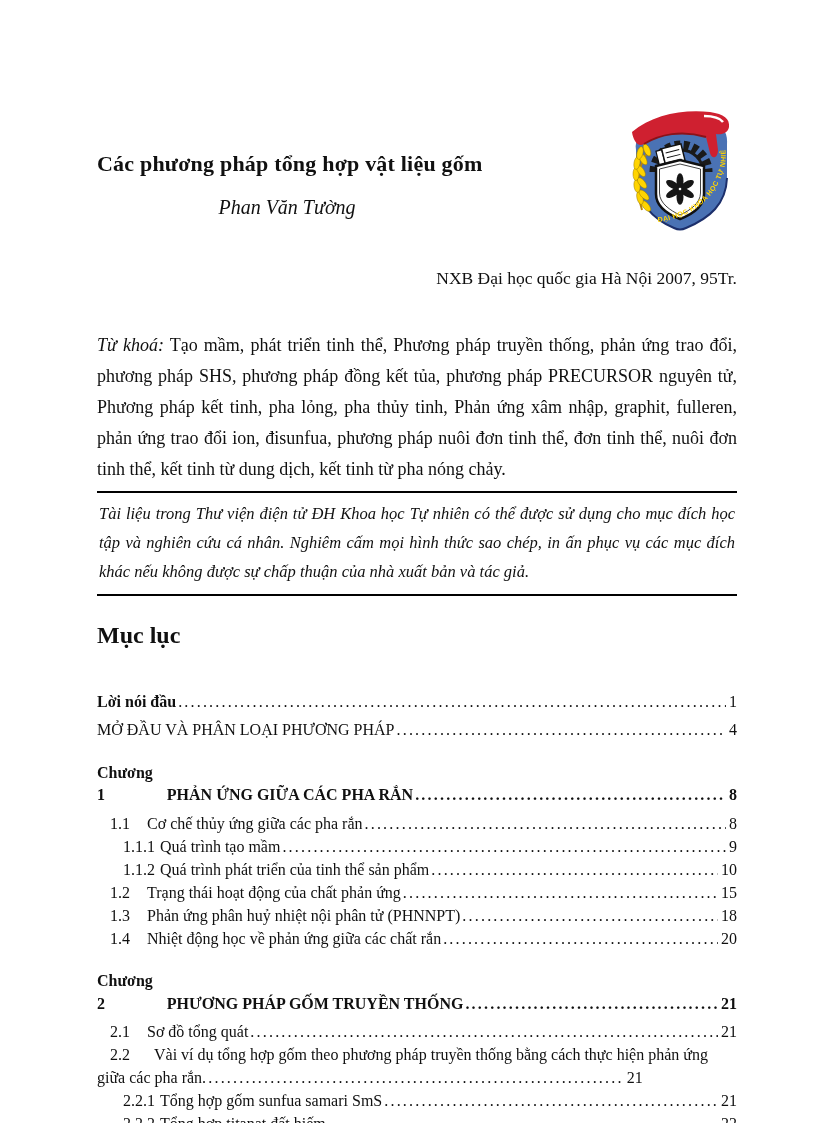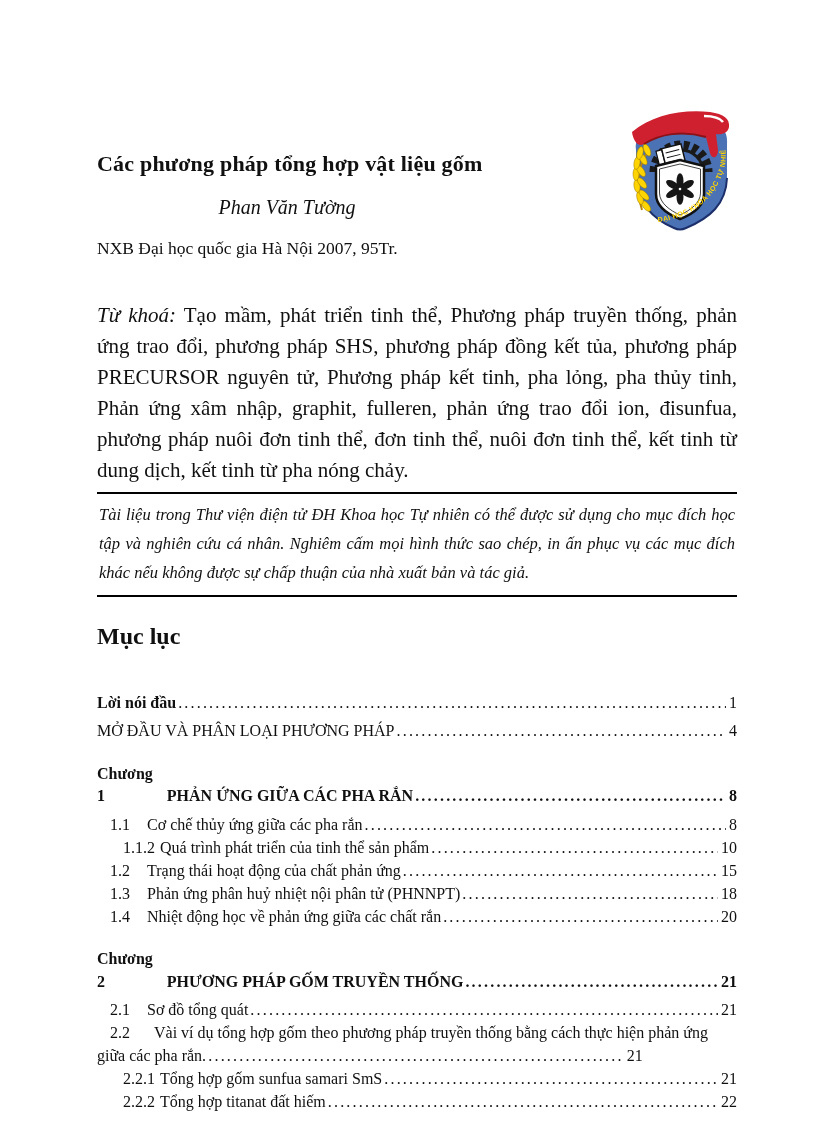--- a/index.html
+++ b/index.html
@@ -17,24 +17,24 @@
   .header { display: flex; justify-content: space-between; align-items: flex-start; padding-top: 108px; }
   .title-block { padding-top: 42px; }
   .doc-title {
     margin: 0; font-size: 22px; font-weight: bold; line-height: 28px; letter-spacing: 0.2px;
   }
   .doc-author {
     margin-top: 18px; font-size: 20px; font-style: italic; width: 380px; text-align: center;
   }
   .logo-box { width: 113px; height: 128px; flex: 0 0 auto; }
   
-  .publisher { font-size: 17.5px; text-align: left; line-height: 24px; }
+  .publisher { margin-top: 30px; font-size: 17.5px; text-align: right; line-height: 24px; }
   
   .keywords {
-    margin: 40px 0 0 0; font-size: 21px; line-height: 31px; text-align: justify;
+    margin: 40px 0 0 0; font-size: 18px; line-height: 31px; text-align: justify;
   }
   .keywords .kw-label { font-style: italic; }
   
   .notice {
     margin-top: 6px;
     border-top: 2.5px solid #000; border-bottom: 2.5px solid #000;
     padding: 6px 2px 8px 2px;
     font-style: italic; font-size: 16.5px; line-height: 29px; text-align: justify;
   }
   
@@ -162,20 +162,26 @@
         <span class="leader"></span>
         <span class="pagenum">8</span>
       </div>
       <div class="toc-row s1">
         <span class="num">1.1</span>
         <span class="label">Cơ chế thủy ứng giữa các pha rắn</span>
         <span class="leader"></span>
         <span class="pagenum">8</span>
       </div>
       <div class="toc-row s2">
+        <span class="num">1.1.1</span>
+        <span class="label">Quá trình tạo mầm</span>
+        <span class="leader"></span>
+        <span class="pagenum">9</span>
+      </div>
+      <div class="toc-row s2">
         <span class="num">1.1.2</span>
         <span class="label">Quá trình phát triển của tinh thể sản phẩm</span>
         <span class="leader"></span>
         <span class="pagenum">10</span>
       </div>
       <div class="toc-row s1">
         <span class="num">1.2</span>
         <span class="label">Trạng thái hoạt động của chất phản ứng</span>
         <span class="leader"></span>
         <span class="pagenum">15</span>

